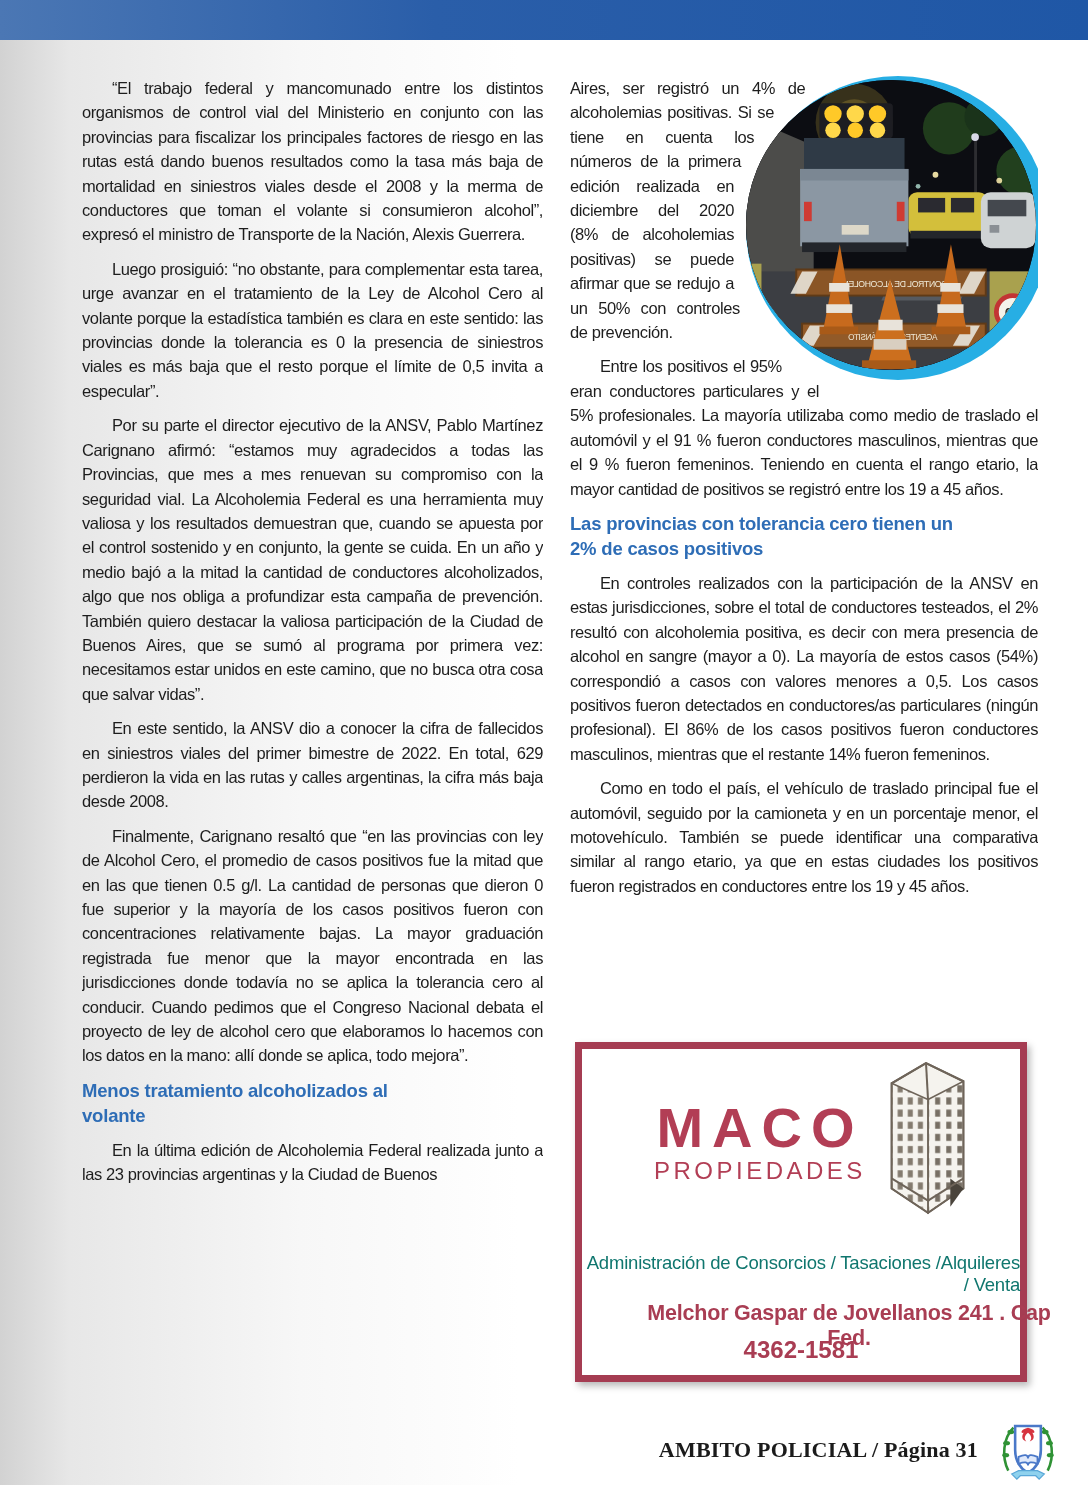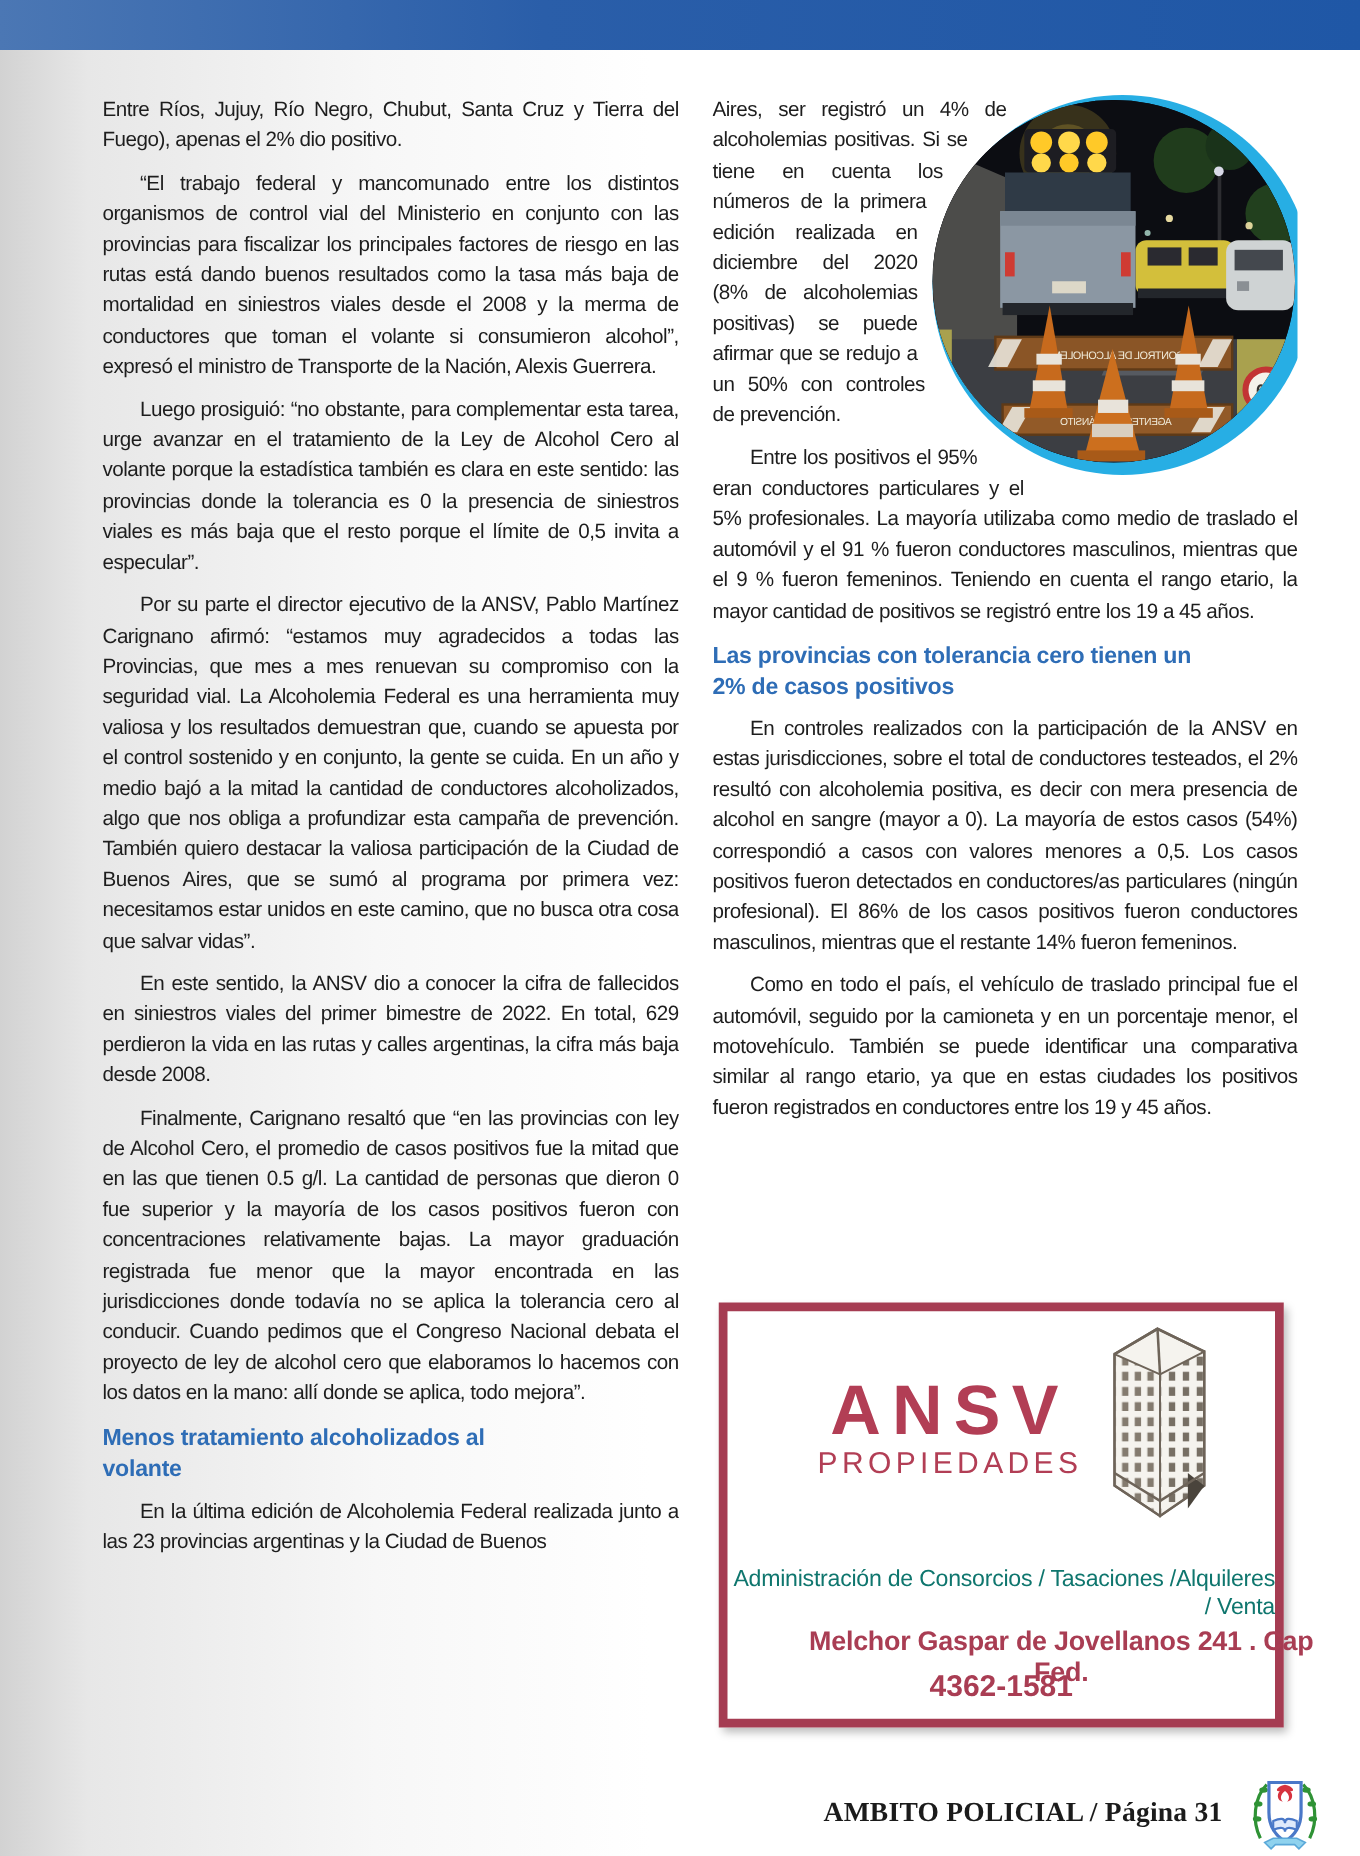--- a/index.html
+++ b/index.html
@@ -49,21 +49,20 @@
   .footer-logo{width:60px;height:66px;}
 </style>
 </head>
 <body>
 
 <div class="page">
 
   <div class="topbar"></div>
 
   <div class="col left-col">
-    <p class="noindent">Entre Ríos, Jujuy, Río Negro, Chubut, Santa Cruz y Tierra del Fuego), apenas el 2% dio positivo.</p>
     <p>“El trabajo federal y mancomunado entre los distintos organismos de control vial del Ministerio en conjunto con las provincias para fiscalizar los principales factores de riesgo en las rutas está dando buenos resultados como la tasa más baja de mortalidad en siniestros viales desde el 2008 y la merma de conductores que toman el volante si consumieron alcohol”, expresó el ministro de Transporte de la Nación, Alexis Guerrera.</p>
     <p>Luego prosiguió: “no obstante, para complementar esta tarea, urge avanzar en el tratamiento de la Ley de Alcohol Cero al volante porque la estadística también es clara en este sentido: las provincias donde la tolerancia es 0 la presencia de siniestros viales es más baja que el resto porque el límite de 0,5 invita a especular”.</p>
     <p>Por su parte el director ejecutivo de la ANSV, Pablo Martínez Carignano afirmó: “estamos muy agradecidos a todas las Provincias, que mes a mes renuevan su compromiso con la seguridad vial. La Alcoholemia Federal es una herramienta muy valiosa y los resultados demuestran que, cuando se apuesta por el control sostenido y en conjunto, la gente se cuida. En un año y medio bajó a la mitad la cantidad de conductores alcoholizados, algo que nos obliga a profundizar esta campaña de prevención. También quiero destacar la valiosa participación de la Ciudad de Buenos Aires, que se sumó al programa por primera vez: necesitamos estar unidos en este camino, que no busca otra cosa que salvar vidas”.</p>
     <p>En este sentido, la ANSV dio a conocer la cifra de fallecidos en siniestros viales del primer bimestre de 2022. En total, 629 perdieron la vida en las rutas y calles argentinas, la cifra más baja desde 2008.</p>
     <p>Finalmente, Carignano resaltó que “en las provincias con ley de Alcohol Cero, el promedio de casos positivos fue la mitad que en las que tienen 0.5 g/l. La cantidad de personas que dieron 0 fue superior y la mayoría de los casos positivos fueron con concentraciones relativamente bajas. La mayor graduación registrada fue menor que la mayor encontrada en las jurisdicciones donde todavía no se aplica la tolerancia cero al conducir. Cuando pedimos que el Congreso Nacional debata el proyecto de ley de alcohol cero que elaboramos lo hacemos con los datos en la mano: allí donde se aplica, todo mejora”.</p>
     <div class="blue-head h1">Menos tratamiento alcoholizados al volante</div>
     <p>En la última edición de Alcoholemia Federal realizada junto a las 23 provincias argentinas y la Ciudad de Buenos</p>
   </div>
 
   <div class="col right-col">
@@ -155,21 +154,21 @@
 
     <p class="noindent">Aires, ser registró un 4% de alcoholemias positivas. Si se tiene en cuenta los números de la primera edición realizada en diciembre del 2020 (8% de alcoholemias positivas) se puede afirmar que se redujo a un 50% con controles de prevención.</p>
     <p>Entre los positivos el 95% eran conductores particulares y el 5% profesionales. La mayoría utilizaba como medio de traslado el automóvil y el 91 % fueron conductores masculinos, mientras que el 9 % fueron femeninos. Teniendo en cuenta el rango etario, la mayor cantidad de positivos se registró entre los 19 a 45 años.</p>
     <div class="blue-head h2">Las provincias con tolerancia cero tienen un 2% de casos positivos</div>
     <p>En controles realizados con la participación de la ANSV en estas jurisdicciones, sobre el total de conductores testeados, el 2% resultó con alcoholemia positiva, es decir con mera presencia de alcohol en sangre (mayor a 0). La mayoría de estos casos (54%) correspondió a casos con valores menores a 0,5. Los casos positivos fueron detectados en conductores/as particulares (ningún profesional). El 86% de los casos positivos fueron conductores masculinos, mientras que el restante 14% fueron femeninos.</p>
     <p>Como en todo el país, el vehículo de traslado principal fue el automóvil, seguido por la camioneta y en un porcentaje menor, el motovehículo. También se puede identificar una comparativa similar al rango etario, ya que en estas ciudades los positivos fueron registrados en conductores entre los 19 y 45 años.</p>
   </div>
 
   <div class="ad">
     <div class="ad-brand">
-      <div class="maco">ANSV</div>
+      <div class="maco">MACO</div>
       <div class="props">PROPIEDADES</div>
     </div>
     <svg class="ad-building" viewBox="0 0 120 170">
       <defs>
         <pattern id="winL" width="10" height="12" patternUnits="userSpaceOnUse">
           <rect x="2" y="2" width="5" height="7" fill="#847b6f"></rect>
         </pattern>
         <pattern id="winR" width="11" height="12" patternUnits="userSpaceOnUse">
           <rect x="3" y="2" width="5" height="7" fill="#776f64"></rect>
         </pattern>

